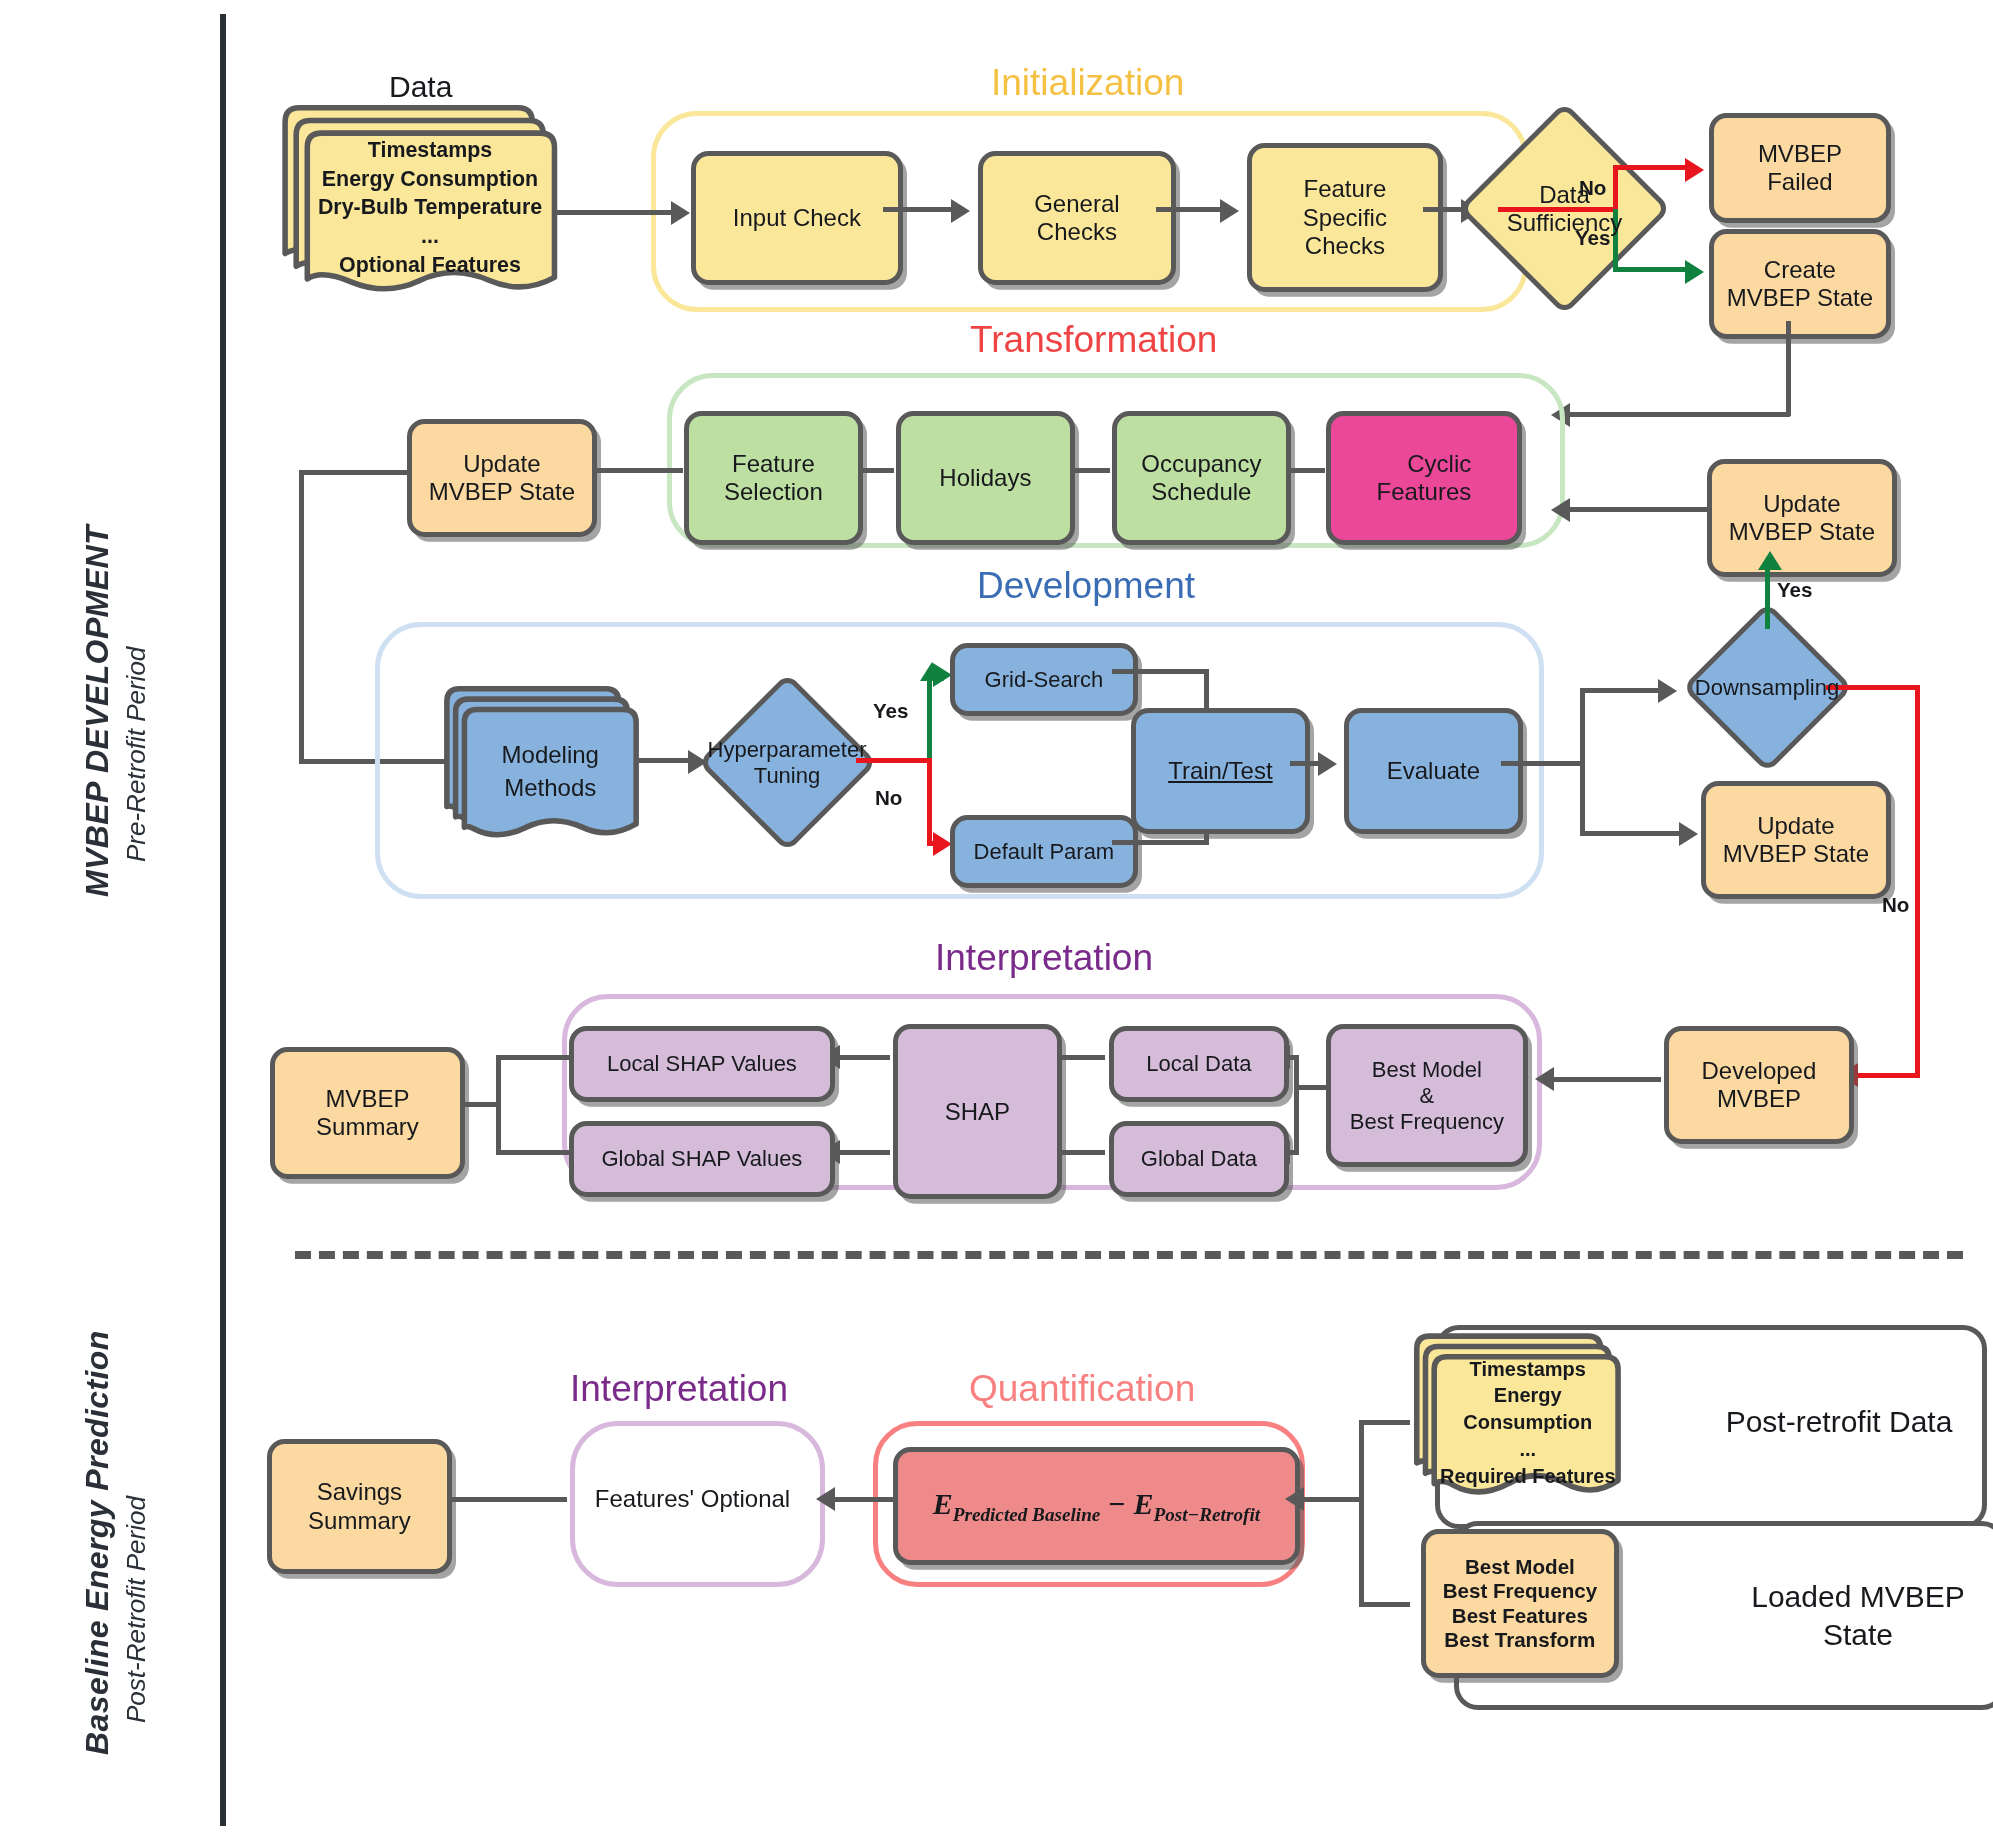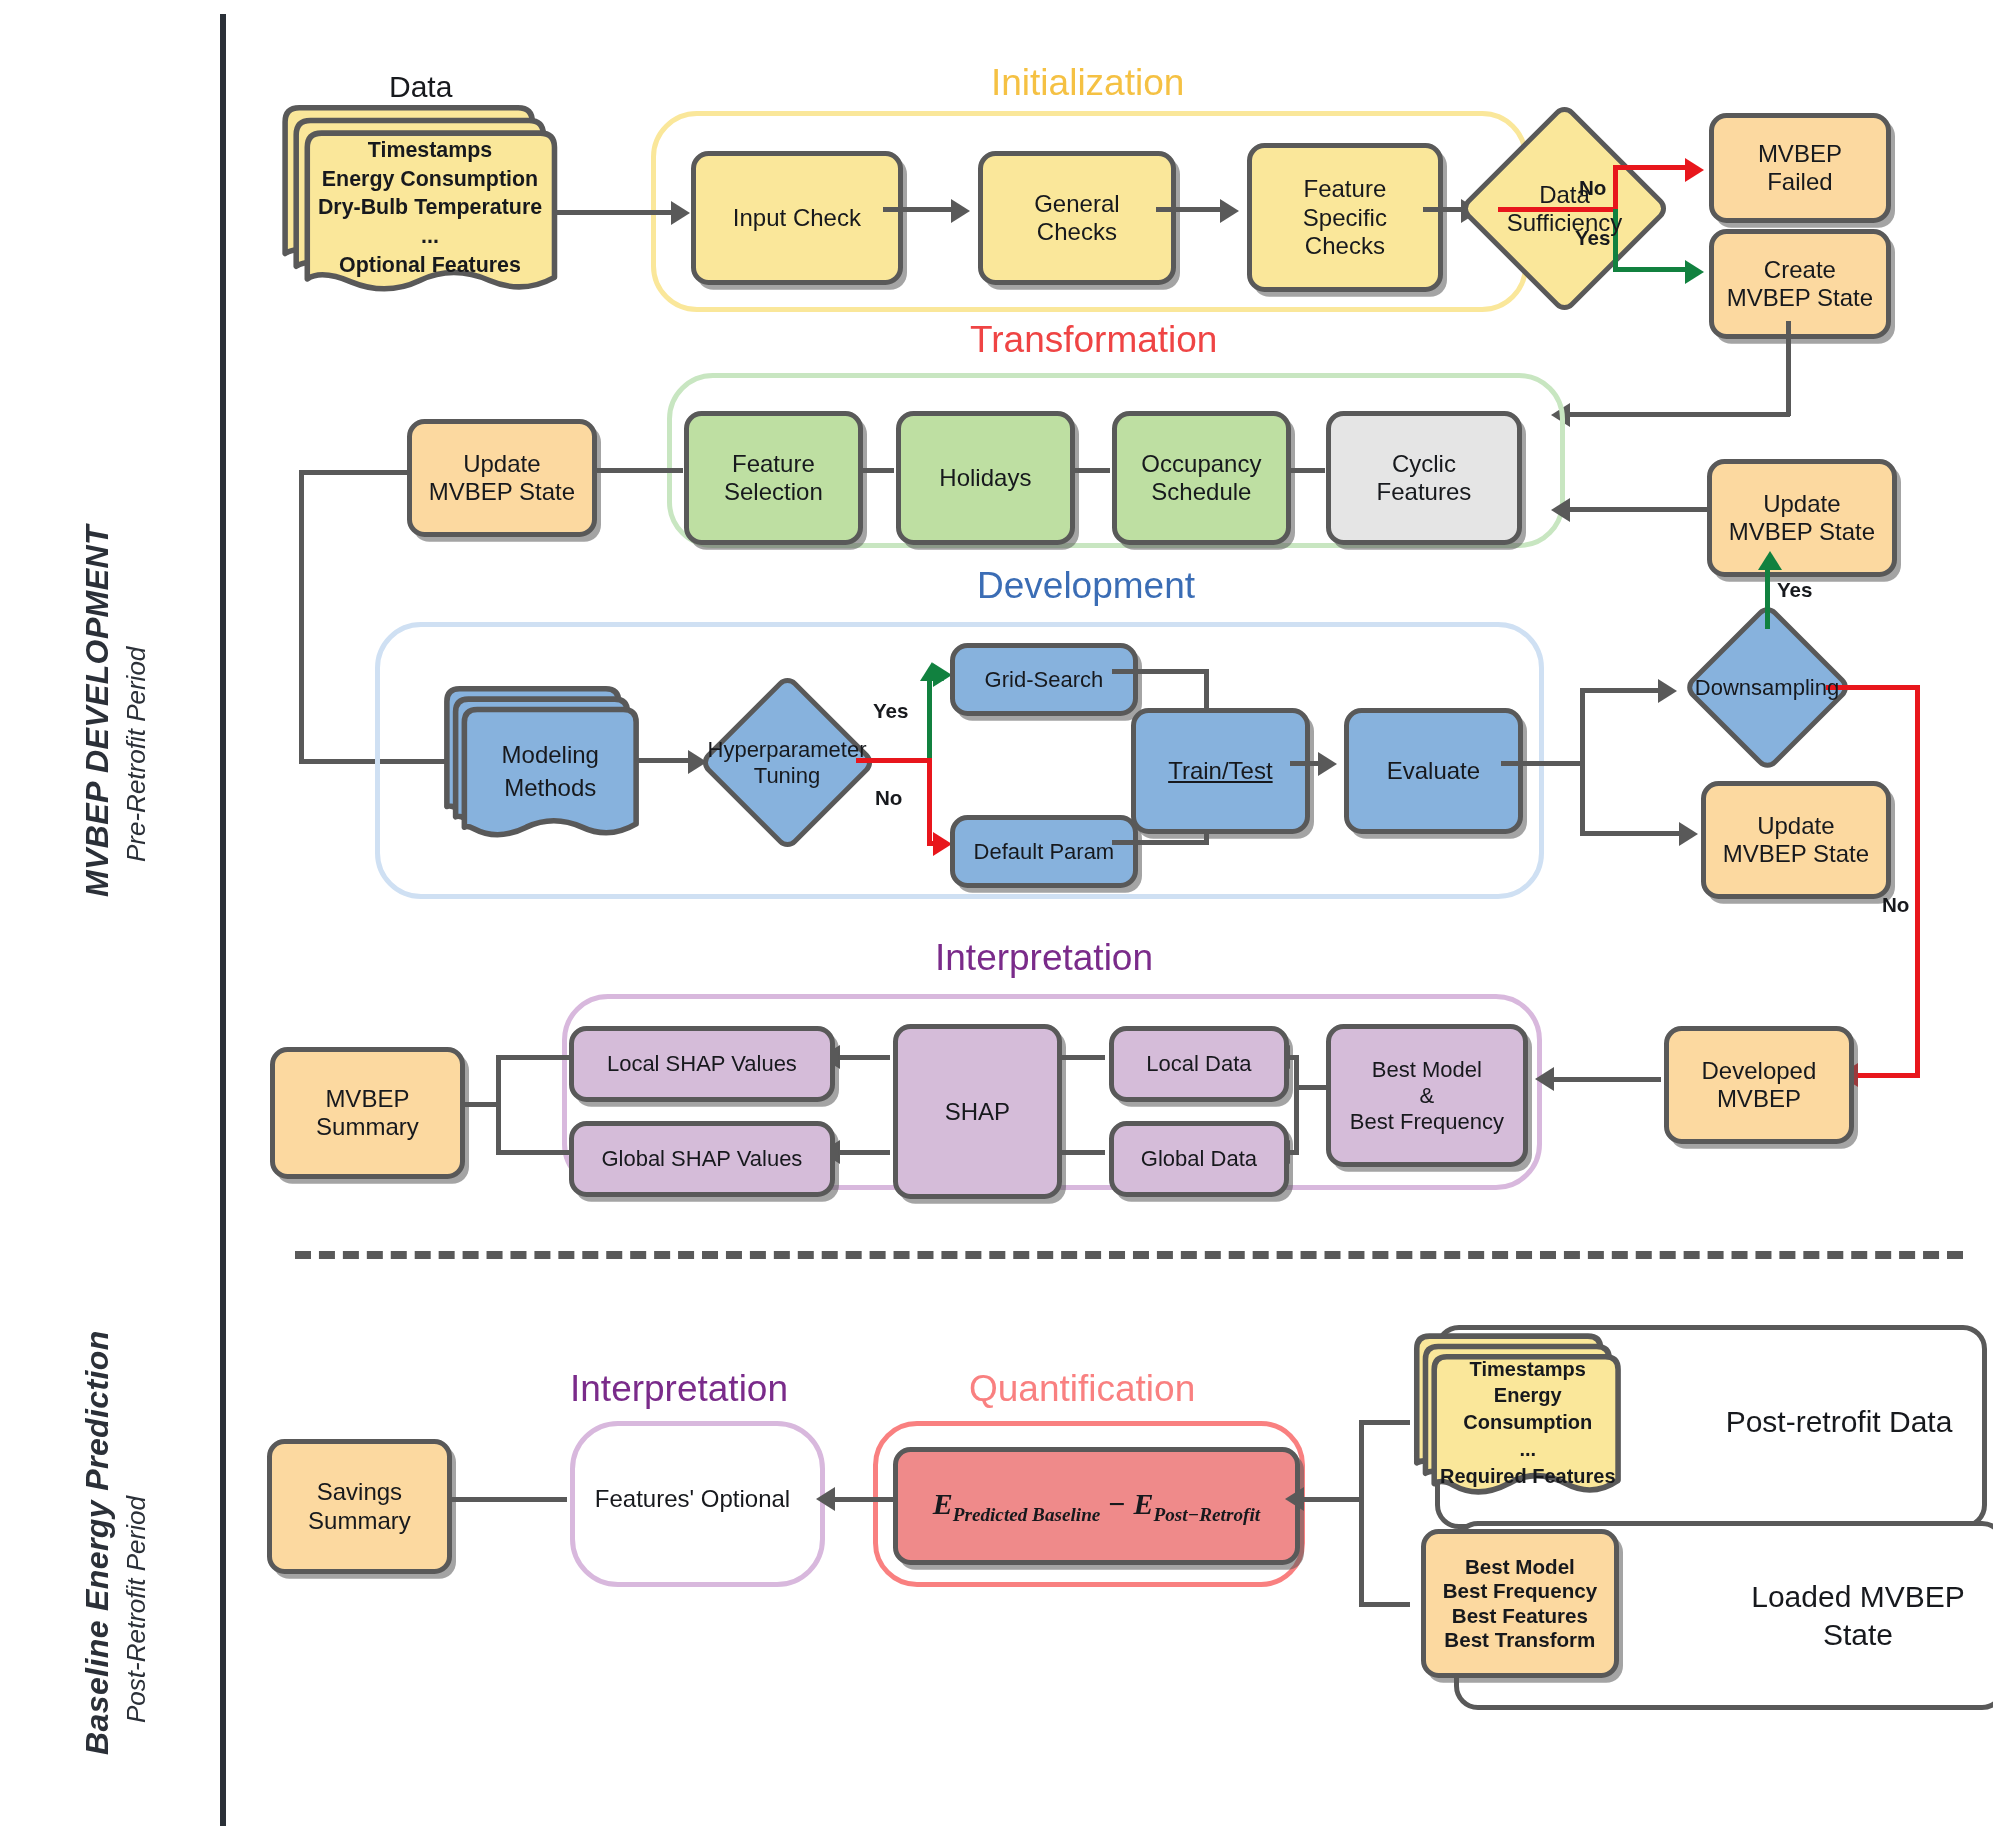--- a/index.html
+++ b/index.html
@@ -184,21 +184,21 @@
   </div>
 
   <div class="line" style="left:1786px;top:321px;width:4.8px;height:95px;"></div>
   <div class="line" style="left:1561px;top:412px;width:229px;height:4.8px;"></div>
   <div class="ah l" style="left:1551px;top:403px;"></div>
 
   <div class="sect-title" style="left:970px;top:319px;color:#ef4444;">Transformation</div>
 
   <div class="group" style="left:667px;top:373px;width:888px;height:165px;border-color:#c8e6c1;"></div>
 
-  <div class="node" style="left:1326px;top:411px;width:173px;height:118px;background:#e5e5e5;white-space:pre-line;">
+  <div class="node" style="left:1326px;top:411px;width:173px;height:118px;background:#ec4899;white-space:pre-line;text-align:right;">
     <span>Cyclic
 Features</span>
   </div>
 
   <div class="line" style="left:1274px;top:468px;width:51px;height:4.8px;"></div>
   <div class="ah l" style="left:1265px;top:458px;"></div>
 
   <div class="node" style="left:1112px;top:411px;width:156px;height:118px;background:#bedfa2;white-space:pre-line;">
     <span>Occupancy
 Schedule</span>

